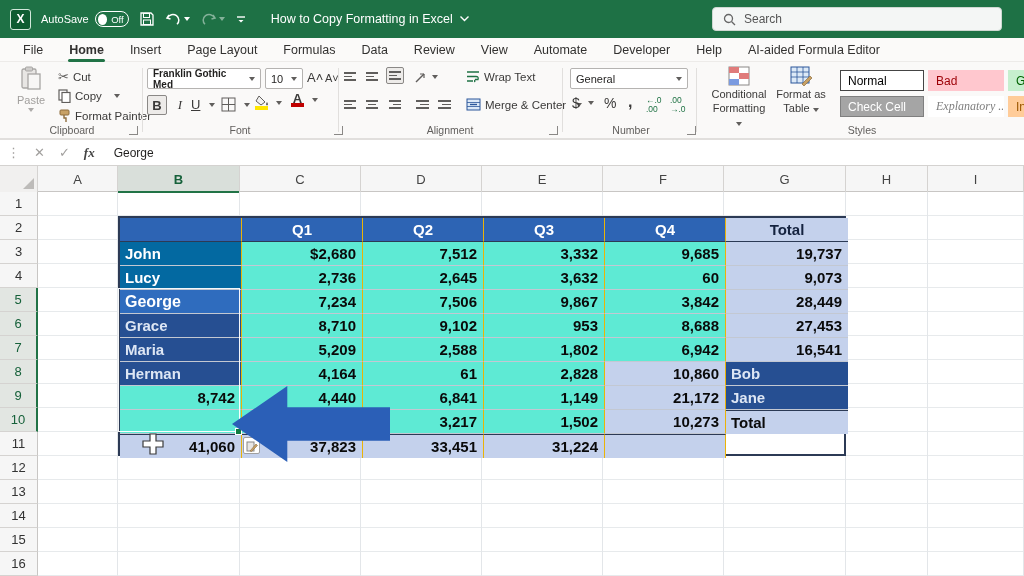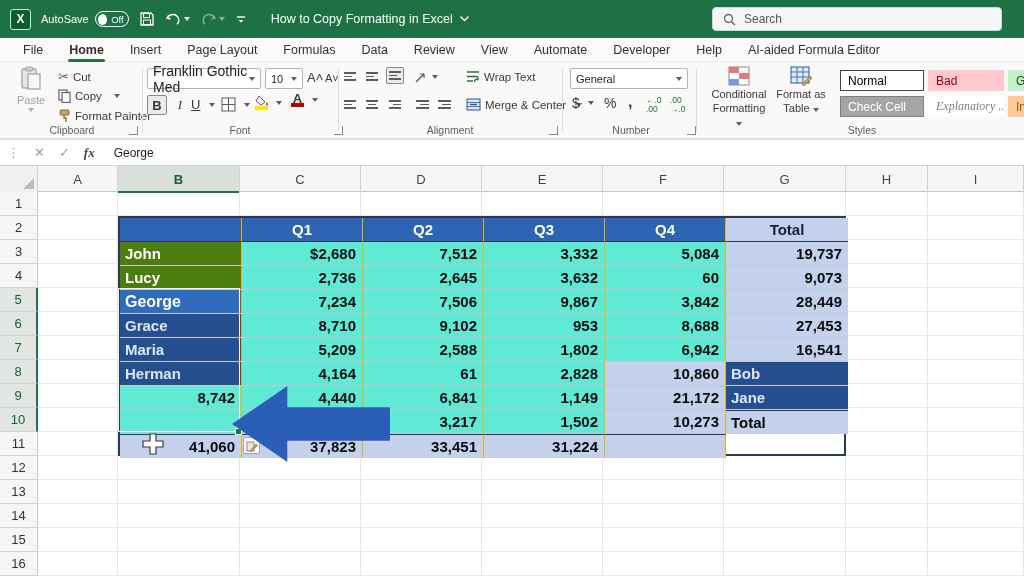--- a/index.html
+++ b/index.html
@@ -68,21 +68,21 @@
   .vline { position:absolute; top:192px; width:1px; height:384px; background:#E3E6E9; }
 
   
   .sheet-table { position:absolute; left:118px; top:216px; width:728px; height:240px; display:grid;
     grid-template-columns:122px 121px 121px 121px 121px 122px; grid-auto-rows:24px;
     border:2px solid #2C3A55; font-weight:bold; font-size:15px; }
   .cell { border-right:1px solid #eab308; border-bottom:1px solid #C3C8D2; display:flex; align-items:center; overflow:hidden; }
   .cell:nth-child(6n) { border-right:none; }
   .cell.hrow { background:#2D64B4; color:#fff; justify-content:center; border-bottom:1px solid #2C3A55; }
   .cell.hrow.tot-h { background:#C4D1EC; color:#15233F; }
-  .cell.namec { background:#4d7c0f; color:#fff; padding-left:5px; }
+  .cell.namec { background:#0369a1; color:#fff; padding-left:5px; }
   .cell.namec.dim { background:#264F92; color:#DDE6F4; }
   .cell.namec.activec { background:#2F6CBE; font-size:16px; }
   .cell.num { background:#5eead4; color:#0A0A0A; justify-content:flex-end; padding-right:6px; }
   .cell.totc { background:#C4D1EC; color:#0A0A0A; justify-content:flex-end; padding-right:6px; }
   .cell.trow { background:#C4D1EC; color:#0A0A0A; border-bottom:none; border-top:1px solid #2C3A55; }
   .cell.trow.tlabel { justify-content:flex-start; padding-left:5px; }
   .cell.trow.num2 { justify-content:flex-end; padding-right:6px; }
 
   .sel-rect { position:absolute; left:118px; top:288px; width:122px; height:144px; border:1px solid rgba(255,255,255,.95); pointer-events:none; }
   .fill-handle { position:absolute; left:235px; top:428px; width:7px; height:7px; background:#107C41; border:1.5px solid #fff; }
@@ -195,21 +195,21 @@
           </svg>
         <span style="white-space:nowrap;">Format Painter</span>
       </div>
       <div class="glabel">Clipboard</div>
       <div class="launcher" style="right:0;"></div>
     </div>
     <div class="gsep" style="left:142px;"></div>
 
     <div class="rgroup" style="left:147px; width:186px;">
       <div class="combo" style="position:absolute; left:0; top:6px; width:114px;">
-        <span style="font-size:14px;">Franklin Gothic Med</span>
+        <span style="font-size:10px;font-weight:bold;">Franklin Gothic Med</span>
         <span class="caret-g"></span>
       </div>
       <div class="combo" style="position:absolute; left:118px; top:6px; width:38px;">
         <span>10</span>
         <span class="caret-g"></span>
       </div>
       <div style="position:absolute; left:160px; top:8px; font-size:13px;">A˄</div>
       <div style="position:absolute; left:178px; top:10px; font-size:11px;">A˅</div>
       <div class="letterB" style="position:absolute; left:0; top:33px;">B</div>
       <div class="letterI" style="position:absolute; left:26px; top:35px;">I</div>
@@ -416,21 +416,21 @@
       <div class="cell hrow"></div>
       <div class="cell hrow">Q1</div>
       <div class="cell hrow">Q2</div>
       <div class="cell hrow">Q3</div>
       <div class="cell hrow">Q4</div>
       <div class="cell hrow tot-h">Total</div>
       <div class="cell namec">John</div>
       <div class="cell num">$2,680</div>
       <div class="cell num">7,512</div>
       <div class="cell num">3,332</div>
-      <div class="cell num">5,084</div>
+      <div class="cell num">9,685</div>
       <div class="cell totc">19,737</div>
       <div class="cell namec">Lucy</div>
       <div class="cell num">2,736</div>
       <div class="cell num">2,645</div>
       <div class="cell num">3,632</div>
       <div class="cell num">60</div>
       <div class="cell totc">9,073</div>
       <div class="cell namec activec">George</div>
       <div class="cell num">7,234</div>
       <div class="cell num">7,506</div>

